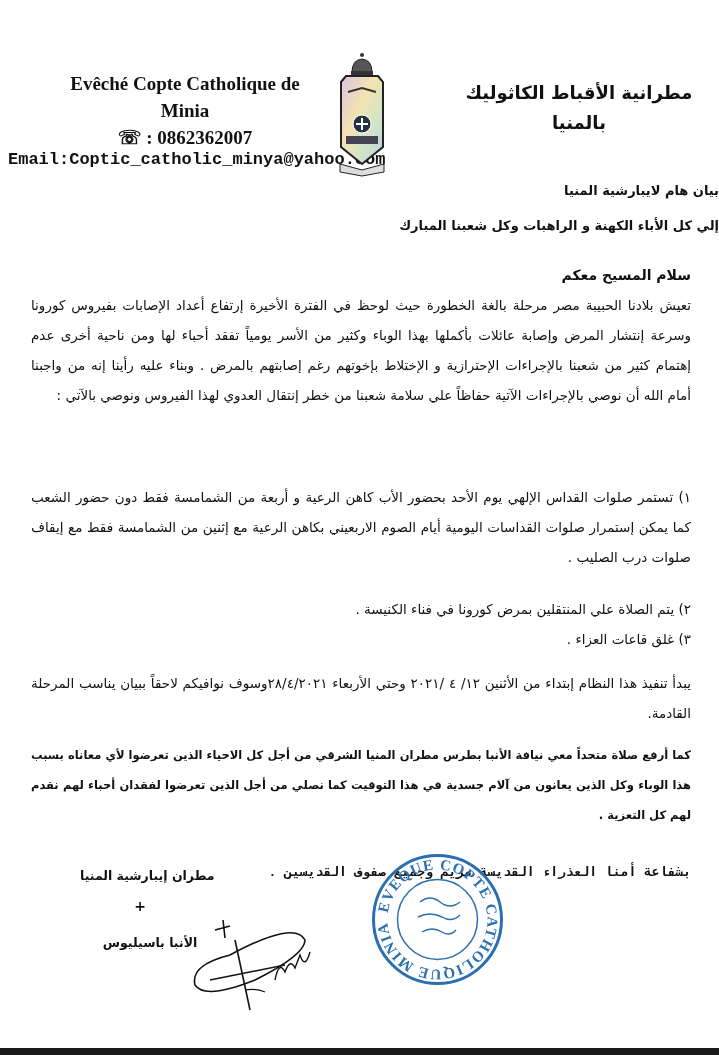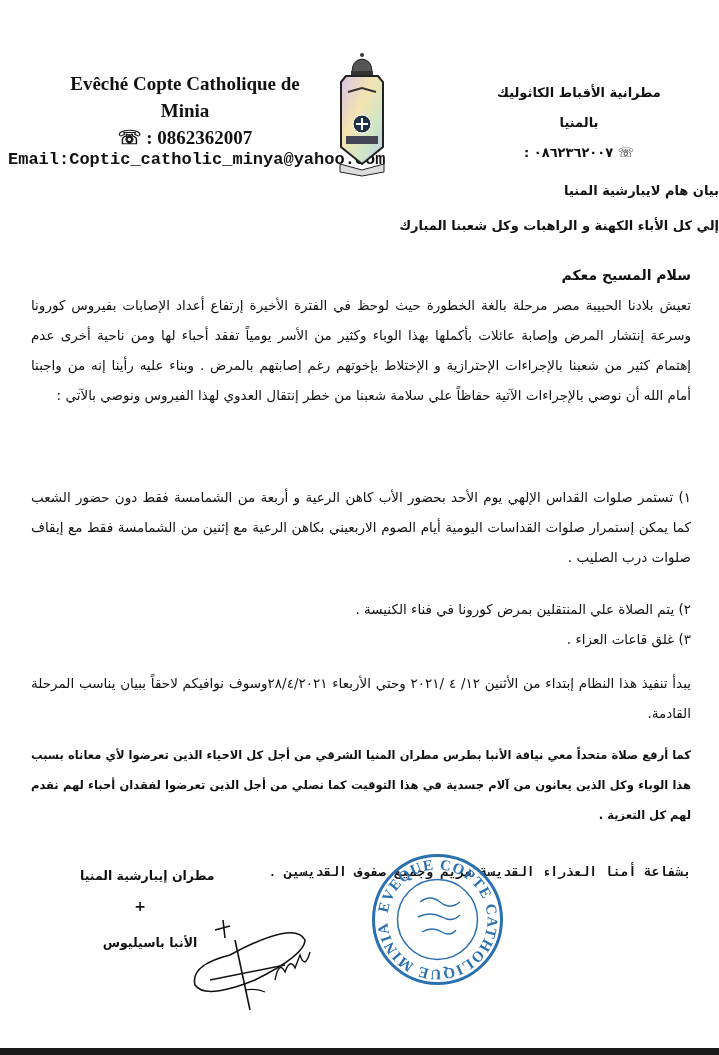--- a/index.html
+++ b/index.html
@@ -12,21 +12,21 @@
     left: 20px; top: 70px; width: 330px; text-align: center;
     font-family: "Liberation Serif", serif; font-weight: bold; font-size: 19px; line-height: 27px;
   }
   .fr-phone { font-family: "Liberation Serif", serif; font-weight: bold; font-size: 19px; }
   .fr-email {
     left: 8px; top: 150px; width: 330px; text-align: center;
     font-family: Liberation Mono, monospace; font-weight: bold; font-size: 17px;
   }
   .ar-head {
     right: 20px; top: 78px; width: 240px; text-align: center; direction: rtl;
-    font-family: "DejaVu Sans", sans-serif; font-weight: bold; font-size: 13px; line-height: 30px;
+    font-family: "DejaVu Sans", sans-serif; font-weight: bold; font-size: 18px; line-height: 30px;
   }
   .logo { left: 338px; top: 52px; width: 48px; height: 126px; }
   .title1, .title2 {
     left: 0; width: 719px; text-align: right; direction: rtl;
     font-weight: bold; font-family: "DejaVu Sans", sans-serif;
   }
   .title1 { top: 183px; font-size: 13px; }
   .title2 { top: 218px; font-size: 13px; }
   .body-text {
     right: 28px; width: 660px; direction: rtl; text-align: justify;
@@ -84,24 +84,20 @@
   <path d="M10 40 L24 36 L38 40" stroke="#333" stroke-width="2" fill="none"></path>
   <circle cx="24" cy="72" r="9" fill="#234" stroke="#fff" stroke-width="1"></circle>
   <path d="M24 66 V78 M18 72 H30" stroke="#fff" stroke-width="2"></path>
   <rect x="8" y="84" width="32" height="8" fill="#445"></rect>
   <path d="M2 112 L24 118 L46 112 L46 120 L24 124 L2 120 Z" fill="#ddd" stroke="#222" stroke-width="1"></path>
 </svg>
 
 <div class="abs ar-head">
   <div>مطرانية الأقباط الكاثوليك</div>
   <div>بالمنيا</div>
-  <div>
-    <span>☏</span>
-    <span>٠٨٦٢٣٦٢٠٠٧ :</span>
-  </div>
 </div>
 
 <div class="abs title1">بيان هام لايبارشية المنيا</div>
 <div class="abs title2">إلي كل الأباء الكهنة و الراهبات وكل شعبنا المبارك</div>
 
 <div class="abs body-text greeting">سلام المسيح معكم</div>
 <div class="abs body-text para1">تعيش بلادنا الحبيبة مصر مرحلة بالغة الخطورة حيث لوحظ في الفترة الأخيرة إرتفاع أعداد الإصابات بفيروس كورونا وسرعة إنتشار المرض وإصابة عائلات بأكملها بهذا الوباء وكثير من الأسر يومياً تفقد أحباء لها ومن ناحية أخرى عدم إهتمام كثير من شعبنا بالإجراءات الإحترازية و الإختلاط بإخوتهم رغم إصابتهم بالمرض . وبناء عليه رأينا إنه من واجبنا أمام الله أن نوصي بالإجراءات الآتية حفاظاً علي سلامة شعبنا من خطر إنتقال العدوي لهذا الفيروس ونوصي بالآتي :</div>
 <div class="abs body-text item1">١) تستمر صلوات القداس الإلهي يوم الأحد بحضور الأب كاهن الرعية و أربعة من الشمامسة فقط دون حضور الشعب كما يمكن إستمرار صلوات القداسات اليومية أيام الصوم الاربعيني بكاهن الرعية مع إثنين من الشمامسة فقط  مع إيقاف صلوات درب الصليب .</div>
 <div class="abs body-text item2">٢) يتم الصلاة علي المنتقلين بمرض كورونا في فناء الكنيسة .</div>
 <div class="abs body-text item3">٣) غلق قاعات العزاء .</div>

